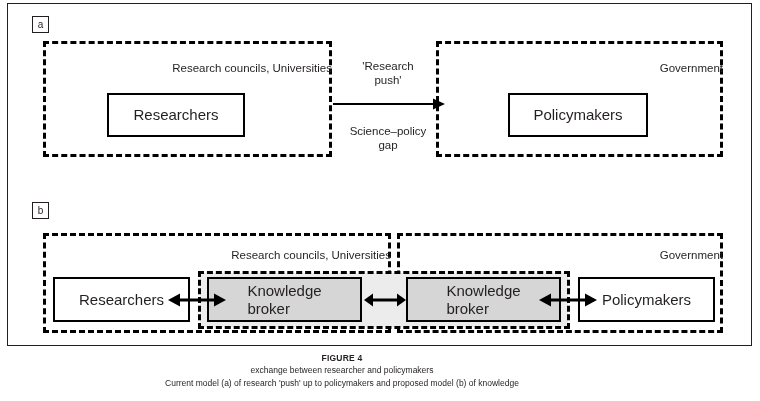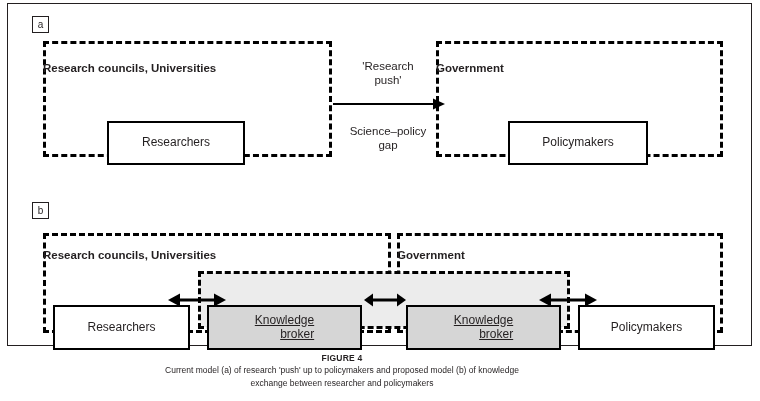--- a/index.html
+++ b/index.html
@@ -23,28 +23,28 @@
   
   .dashed-box{
     position:absolute;box-sizing:border-box;
     border:3px dashed #000;background:transparent;
   }
 
   
   .solid-box{
     position:absolute;box-sizing:border-box;border:2.5px solid #000;
     background:#fff;display:flex;align-items:center;justify-content:center;
-    text-align:right;font-size:12px;line-height:1.15;color:#231f20;margin-top:28px;
+    text-align:left;font-size:15px;line-height:1.15;color:#231f20;
   }
-  .solid-box.grey{background:#d6d6d6;text-decoration:underline;}
+  .solid-box.grey{background:#d6d6d6;}
 
   
   .org-label{
-    position:absolute;text-align:left;font-size:11.5px;line-height:1.15;
-    color:#231f20;white-space:nowrap;font-weight:bold;
+    position:absolute;text-align:right;font-size:11.5px;line-height:1.15;
+    color:#231f20;white-space:nowrap;
   }
 
   
   .gap-text{
     position:absolute;text-align:center;font-size:11.5px;line-height:1.25;
     color:#231f20;
   }
 
   
   .arrow-wrap{position:absolute;}
@@ -147,17 +147,17 @@
         <line x1="12" y1="7" x2="46" y2="7" stroke="#000" stroke-width="3"></line>
         <polygon points="12,0.5 0,7 12,13.5" fill="#000"></polygon>
         <polygon points="46,0.5 58,7 46,13.5" fill="#000"></polygon>
       </svg>
     </div>
 
   </div>
 
   <div class="caption">
     <div class="cap-title">FIGURE 4</div>
+    <div>exchange between researcher and policymakers</div>
     <div>Current model (a) of research 'push' up to policymakers and proposed model (b) of knowledge</div>
-    <div>exchange between researcher and policymakers</div>
   </div>
 
 </div>
 
 </body></html>

